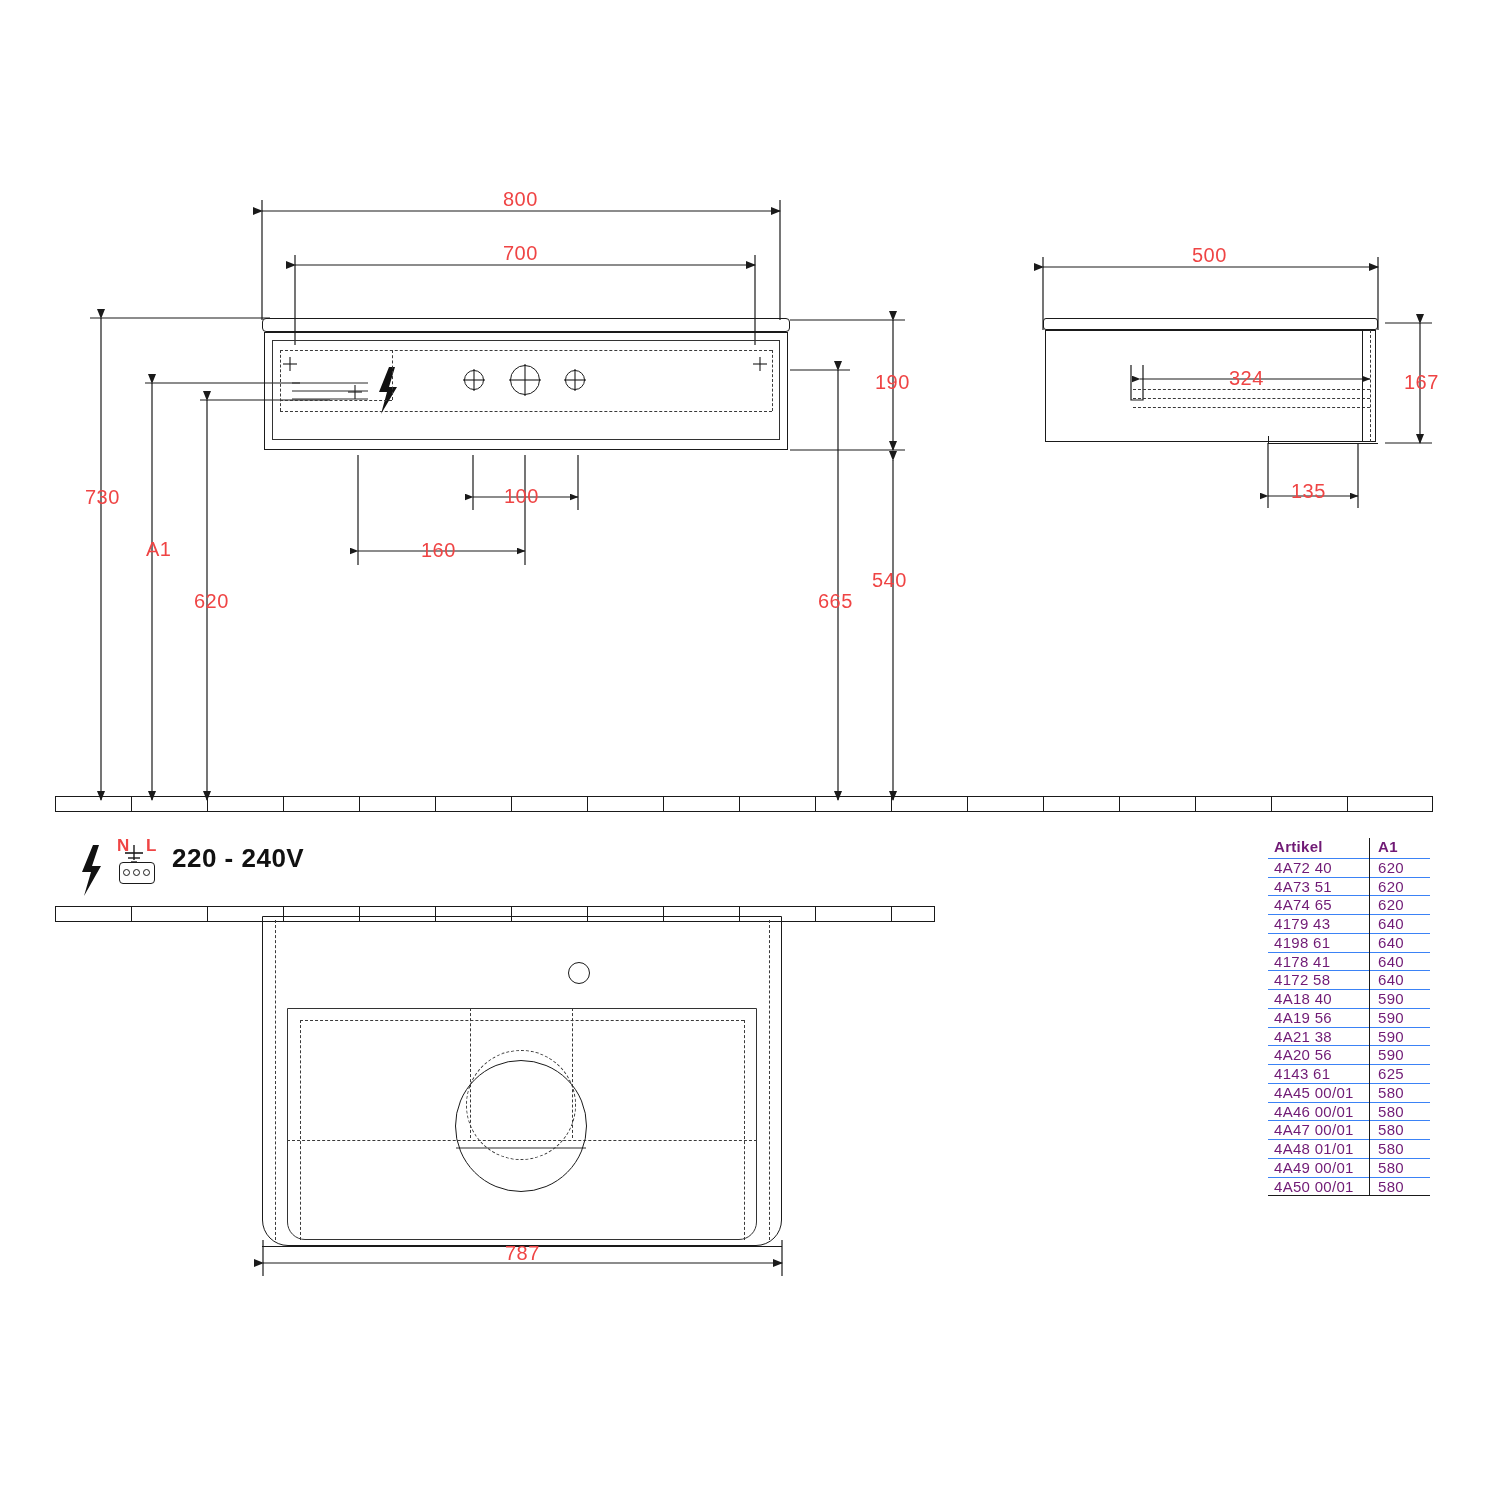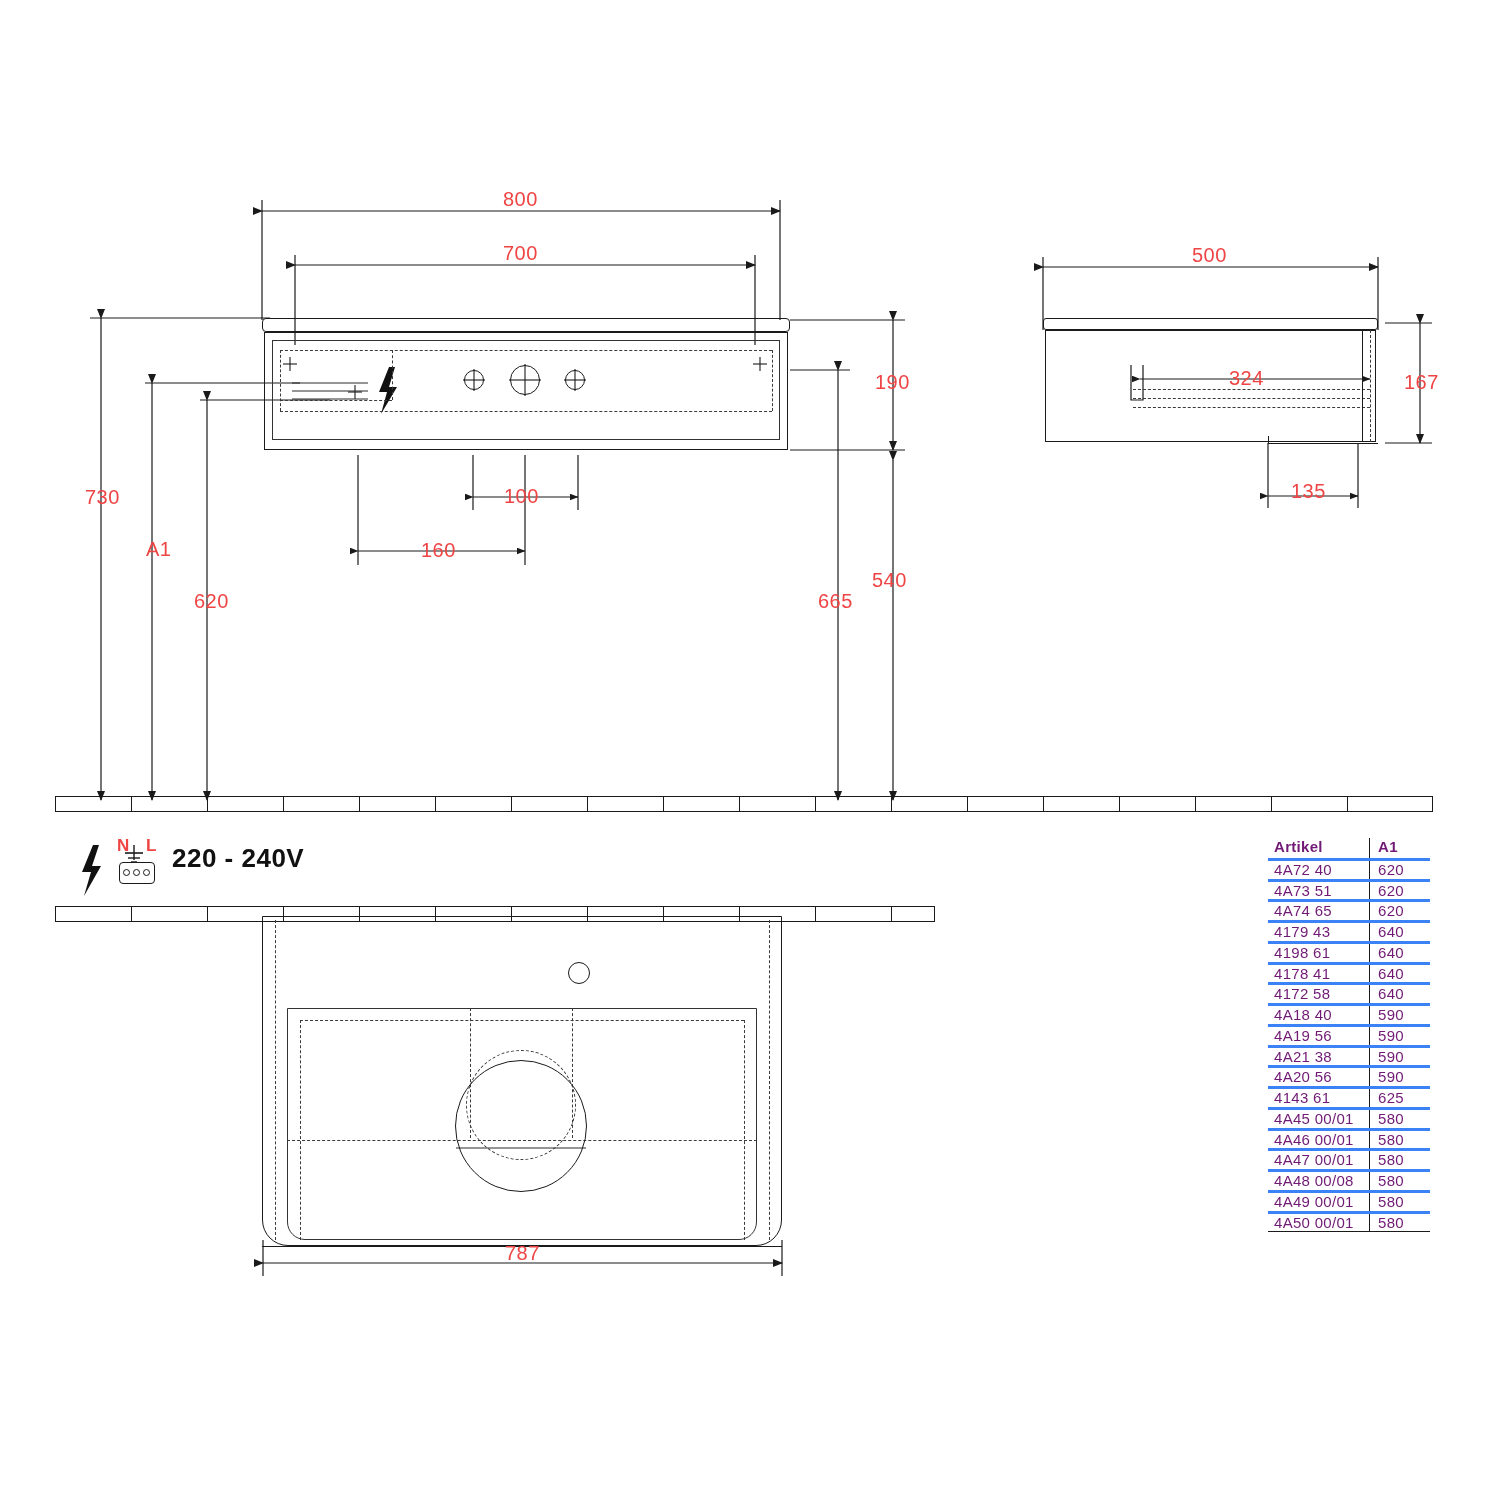--- a/index.html
+++ b/index.html
@@ -72,21 +72,21 @@
   #artikel-table {
     position: absolute;
     left: 1268px;
     top: 838px;
     width: 162px;
     border-collapse: collapse;
     font-size: 15px;
     color: #701a75;
   }
   #artikel-table td, #artikel-table th {
-    border-top: 3px solid #3b82f6;
+    border-top: 1px solid #3b82f6;
     padding: 1px 4px 1px 6px;
     text-align: left;
     font-weight: normal;
     line-height: 1.05;
     font-size: 15px;
     letter-spacing: 0.3px;
   }
   #artikel-table th {
     font-weight: bold;
     border-top: none;
@@ -395,21 +395,21 @@
         </tr>
         <tr>
           <td>4A46  00/01</td>
           <td class="col-a1">580</td>
         </tr>
         <tr>
           <td>4A47  00/01</td>
           <td class="col-a1">580</td>
         </tr>
         <tr>
-          <td>4A48  00/08</td>
+          <td>4A48  01/01</td>
           <td class="col-a1">580</td>
         </tr>
         <tr>
           <td>4A49  00/01</td>
           <td class="col-a1">580</td>
         </tr>
         <tr>
           <td>4A50  00/01</td>
           <td class="col-a1">580</td>
         </tr>

